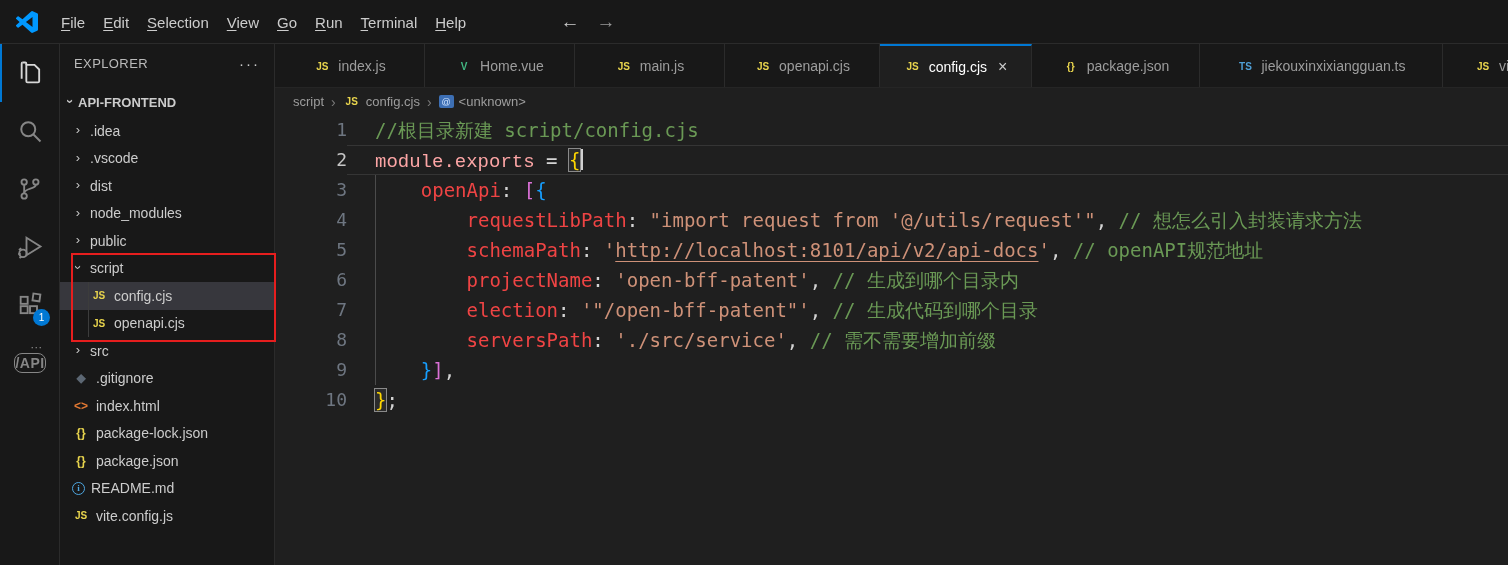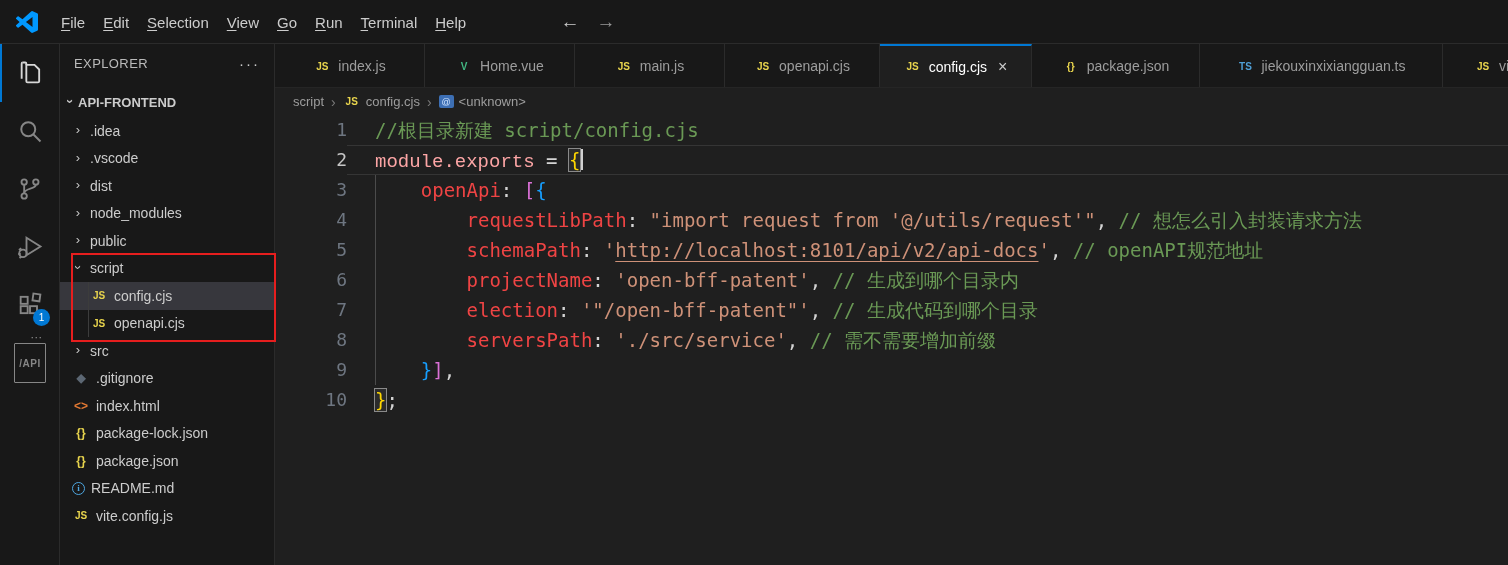--- a/index.html
+++ b/index.html
@@ -25,22 +25,22 @@
   
   .activitybar { position:absolute; left:0; top:44px; width:60px; height:521px;
                  background:#181818; border-right:1px solid #2b2b2b; z-index:3; }
   .act-item { position:relative; width:60px; height:58px; display:flex; align-items:center;
               justify-content:center; color:#868686; }
   .act-item.active { color:#d7d7d7; border-left:2px solid #0078d4; }
   .act-item svg { width:28px; height:28px; }
   .act-badge { position:absolute; right:10px; bottom:8px; min-width:17px; height:17px;
                background:#0078d4; color:#fff; font-size:10px; border-radius:50%;
                display:flex; align-items:center; justify-content:center; }
-  .api-box { border:1.5px solid currentColor; border-radius:1px; width:32px; height:40px;
-             font-size:10px; font-weight:bold; display:flex; align-items:center;
+  .api-box { border:1.5px solid currentColor; border-radius:8px; width:32px; height:20px;
+             font-size:14px; font-weight:bold; display:flex; align-items:center;
              justify-content:center; letter-spacing:0.5px; position:relative; }
   .api-box::before { content:"···"; position:absolute; top:-11px; right:2px; font-size:9px; letter-spacing:1px; }
 
   
   .sidebar { position:absolute; left:60px; top:44px; width:215px; height:521px;
              background:#181818; border-right:1px solid #2b2b2b; z-index:2; }
   .sidebar-header { height:38px; display:flex; align-items:center; padding:0 14px; }
   .sidebar-title { color:#bbbbbb; font-size:13px; letter-spacing:0.4px; flex:1; }
   .sidebar-more { color:#cccccc; font-size:15px; letter-spacing:2px; }
   .root-row { height:28px; display:flex; align-items:flex-end; padding-left:4px;

